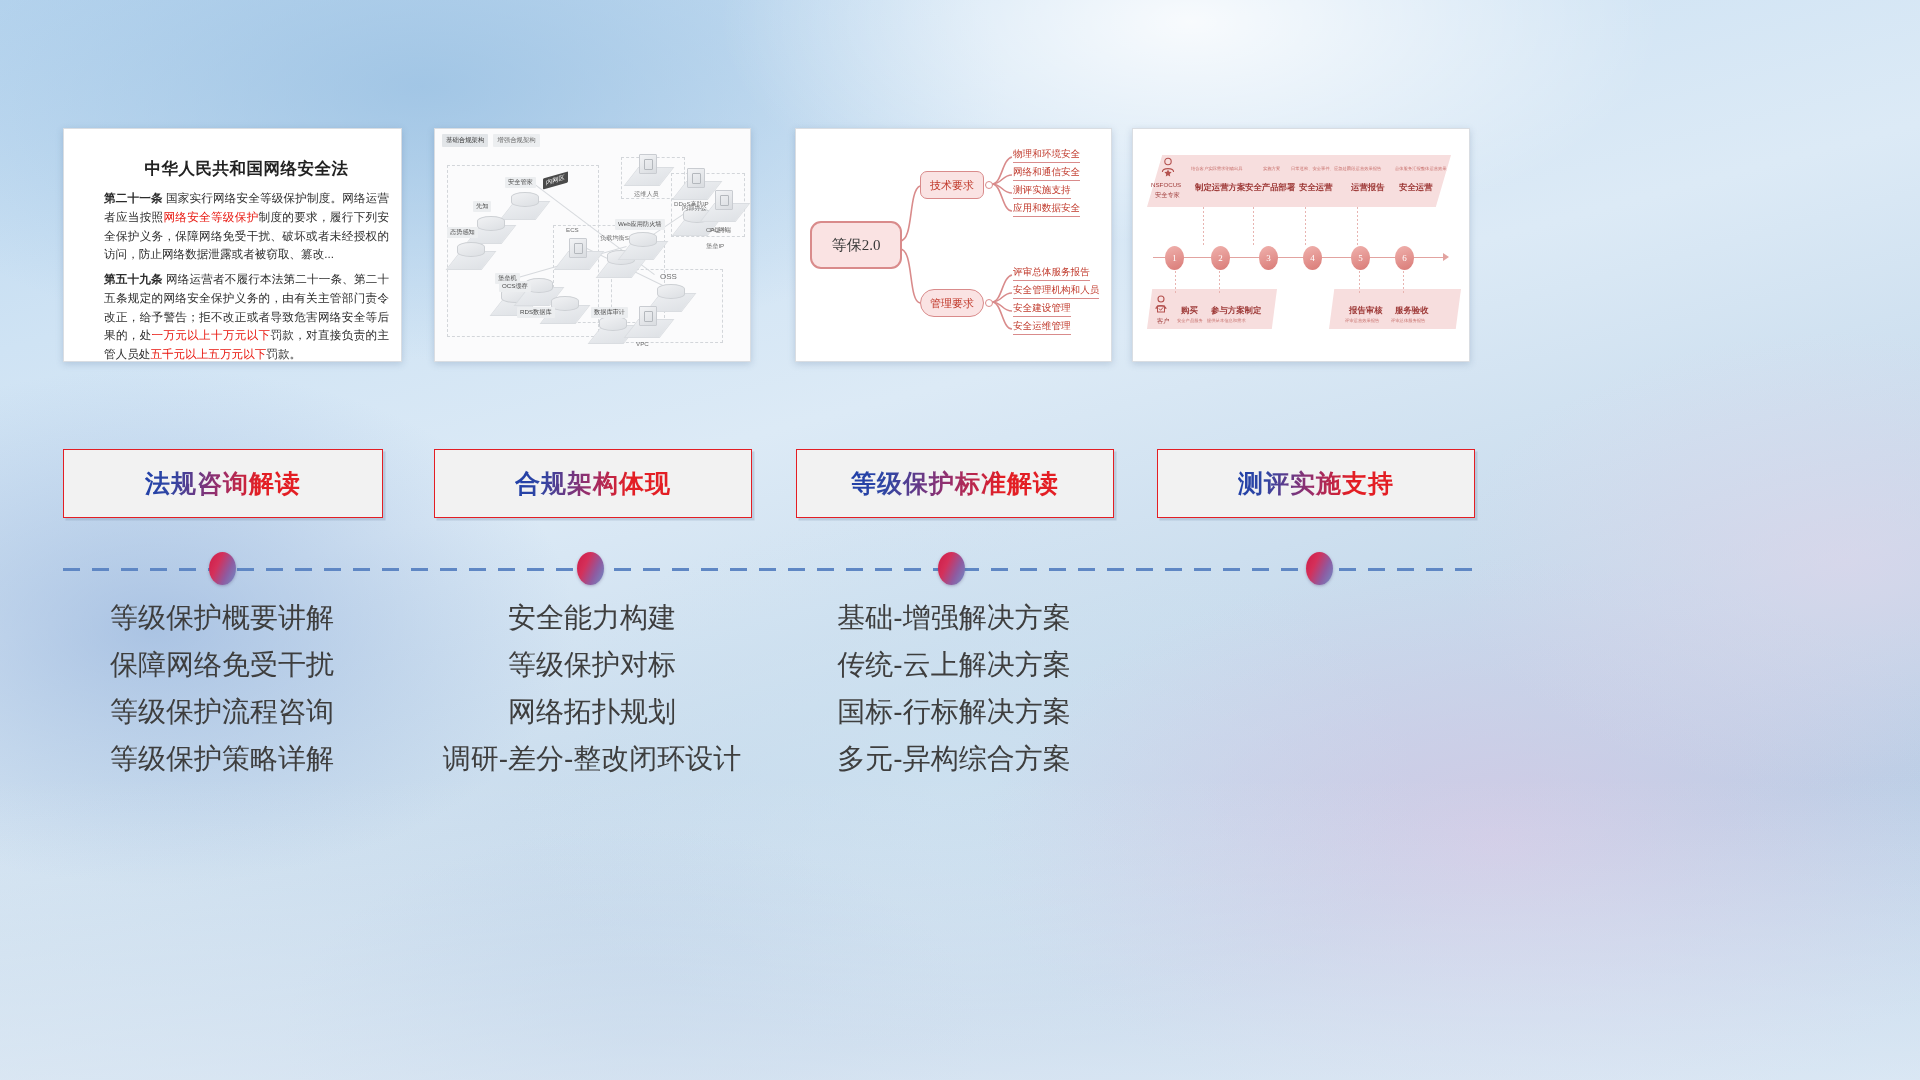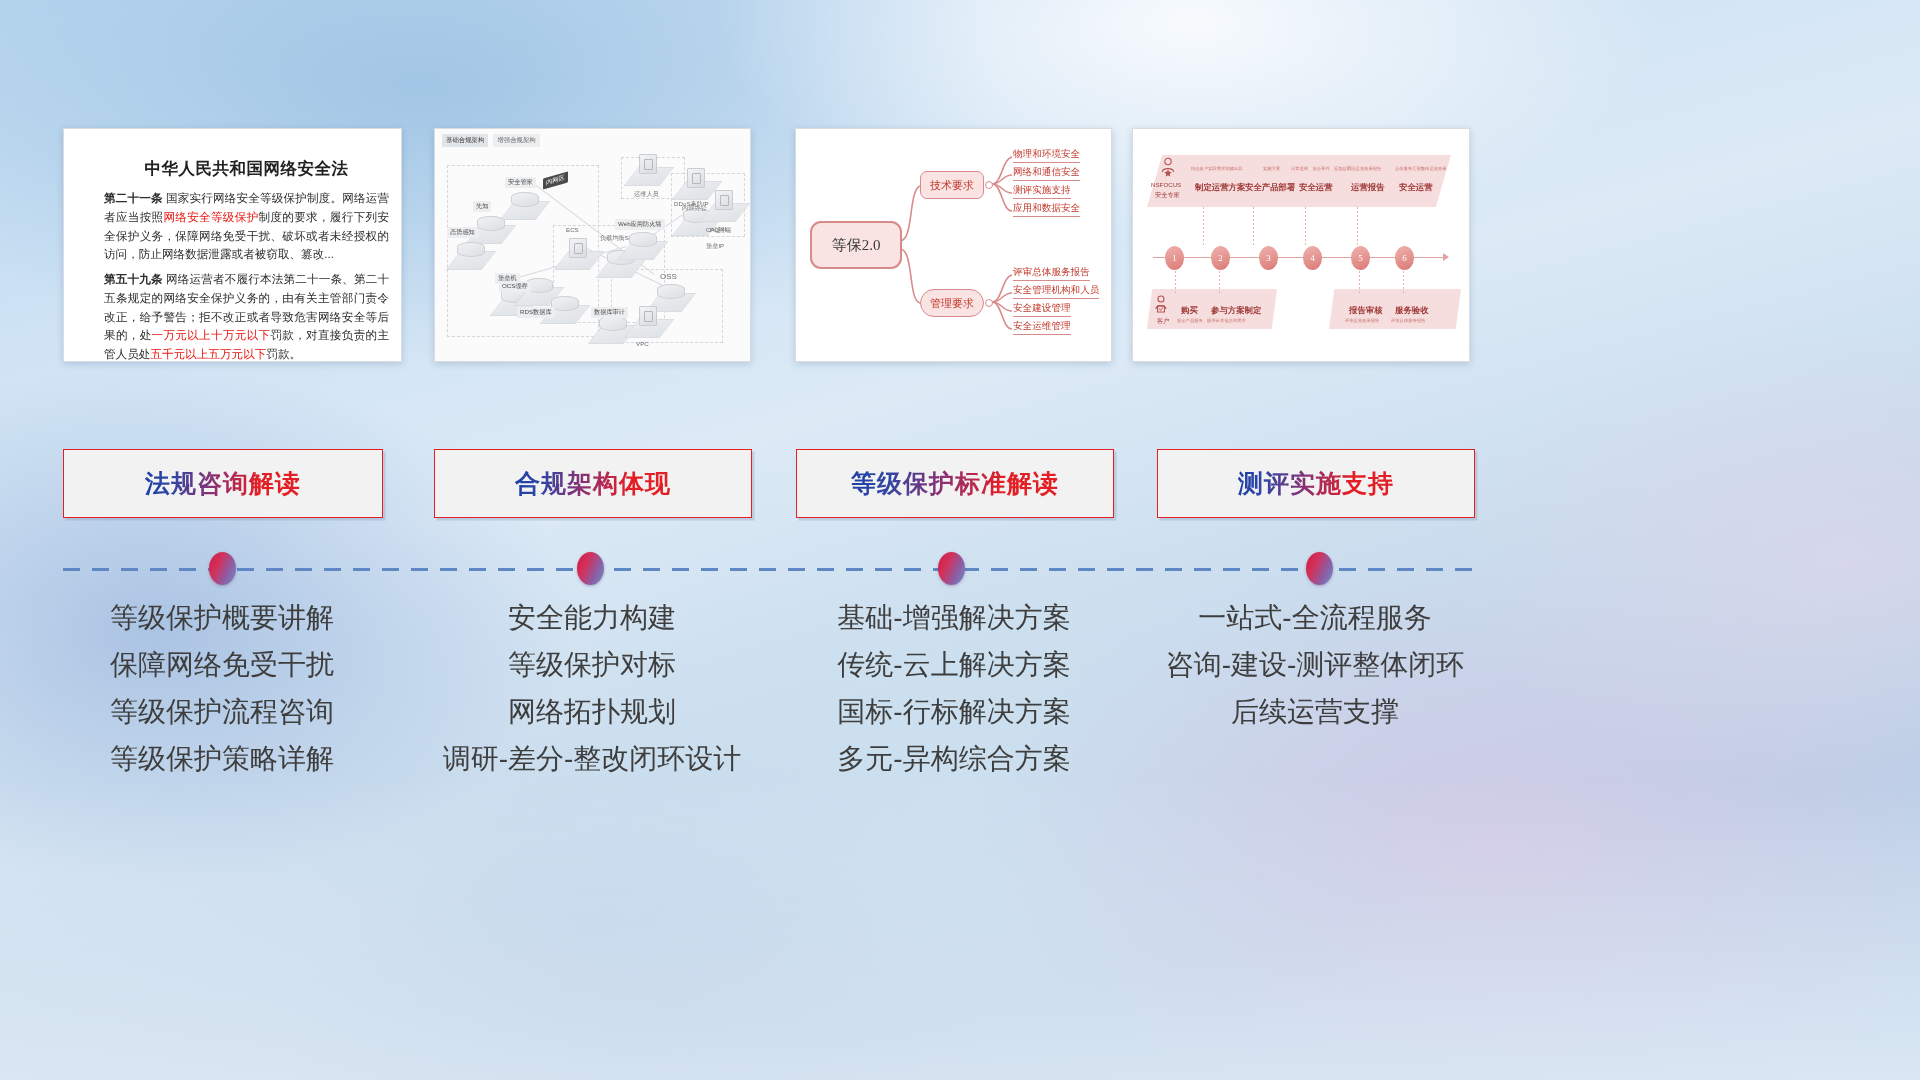--- a/index.html
+++ b/index.html
@@ -379,19 +379,14 @@
     <div class="li">等级保护对标</div>
     <div class="li">网络拓扑规划</div>
     <div class="li">调研-差分-整改闭环设计</div>
   </div>
   <div class="col" id="col-2">
     <div class="li">基础-增强解决方案</div>
     <div class="li">传统-云上解决方案</div>
     <div class="li">国标-行标解决方案</div>
     <div class="li">多元-异构综合方案</div>
   </div>
-  <div class="col" id="col-3">
-    <div class="li">一站式-全流程服务</div>
-    <div class="li">咨询-建设-测评整体闭环</div>
-    <div class="li">后续运营支撑</div>
-  </div>
 
 </div>
 
 </body></html>

